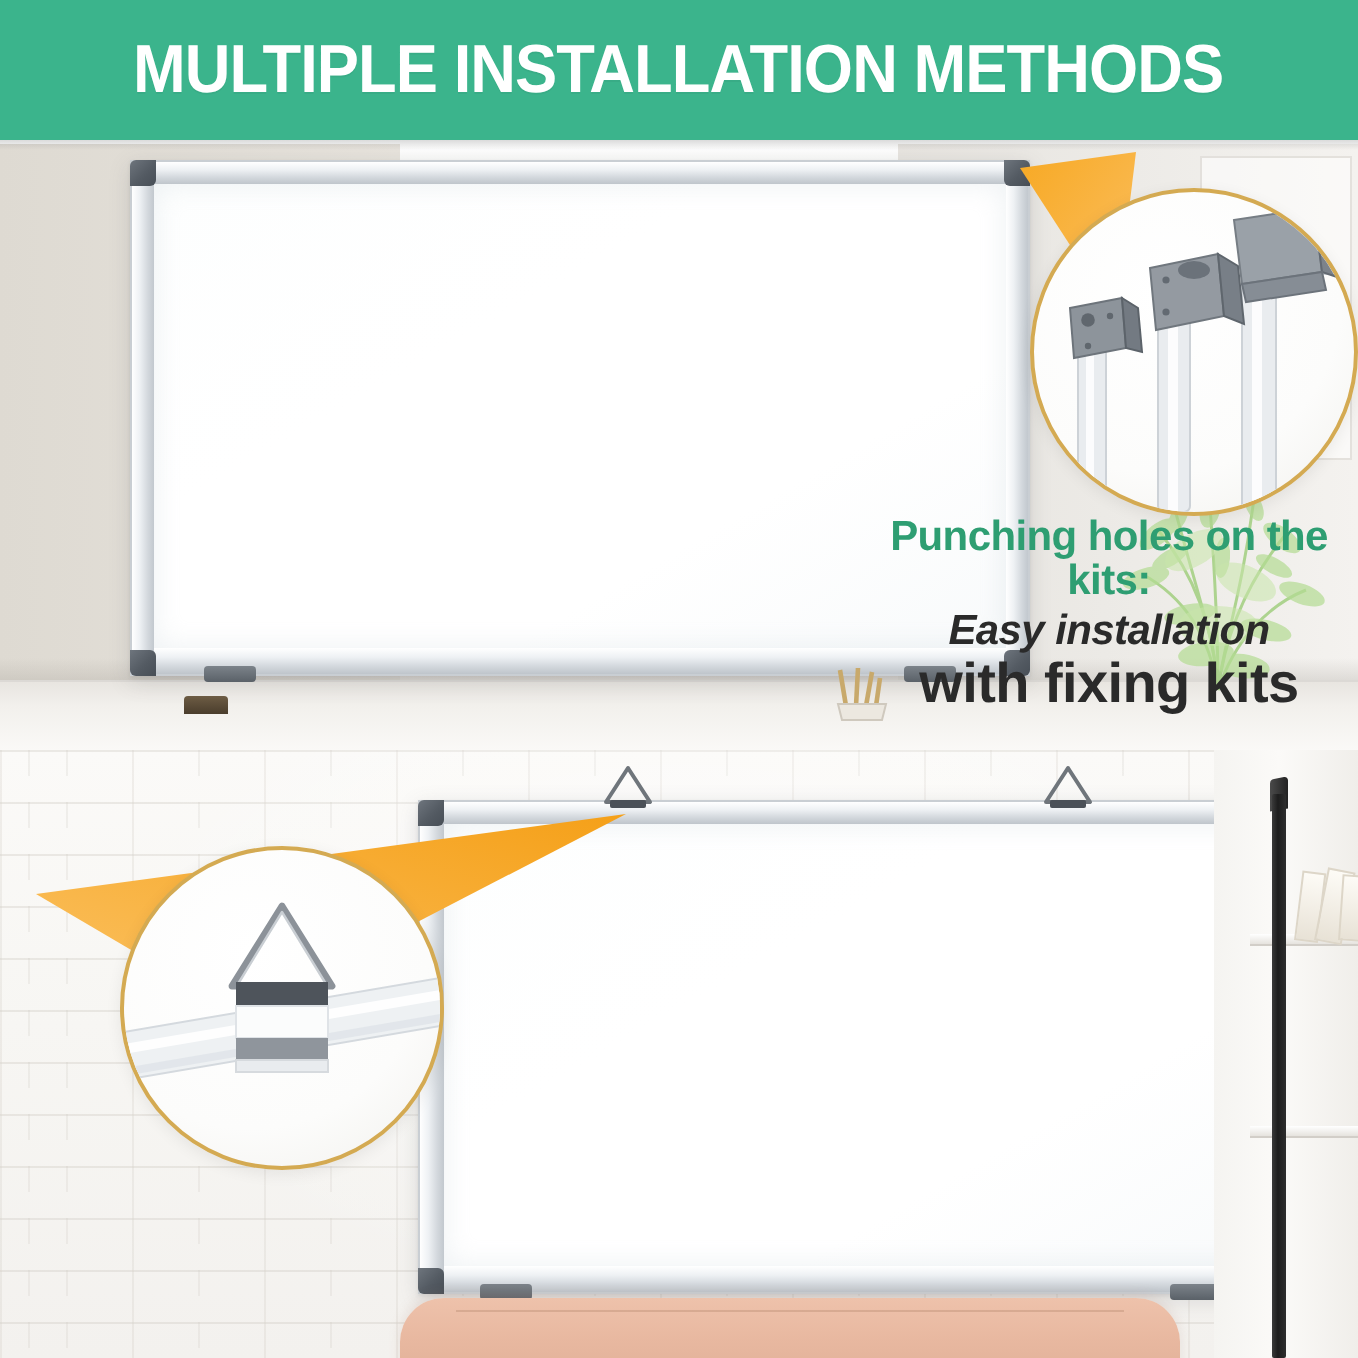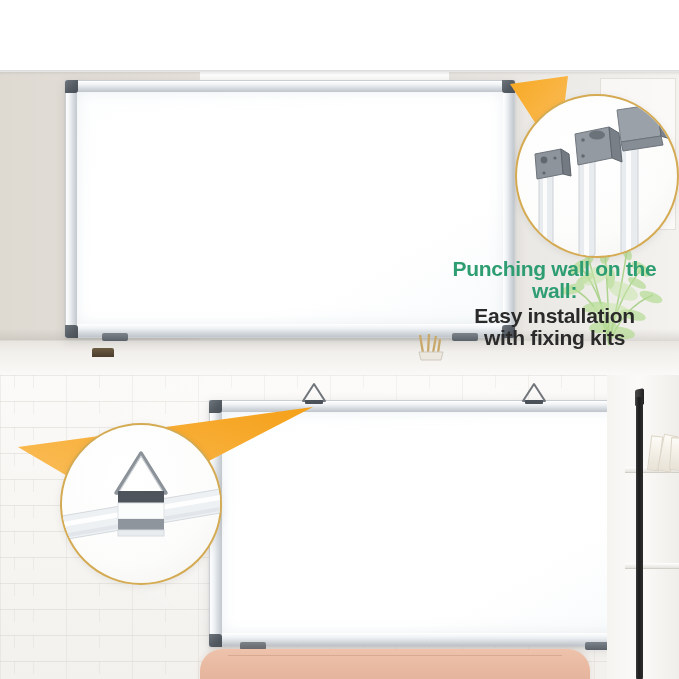--- a/index.html
+++ b/index.html
@@ -274,20 +274,23 @@
     background: rgba(255,255,255,0.55);
     border: 1px solid rgba(210,206,198,0.55);
     z-index: 3;
   }
 </style>
 </head>
 <body>
 
 <div id="stage">
 
+  <div class="banner">
+    <div class="banner-title">MULTIPLE INSTALLATION METHODS</div>
+  </div>
   <div class="banner-shadow"></div>
 
   <div class="panel1">
     <div class="p1-wall-left"></div>
     <div class="p1-wall-right"></div>
 
     <div class="wall-frame-hint" style="left:600px; top:6px; width:74px; height:150px;"></div>
 
     <div class="p1-ledge-shadow"></div>
     <div class="p1-ledge"></div>
@@ -399,23 +402,23 @@
 
         <g>
           <path d="M100 14 L140 8 L144 40 L104 46 Z" fill="#9aa1a8" stroke="#767d84" stroke-width="1"></path>
           <path d="M140 8 L152 15 L156 44 L144 40 Z" fill="#7c838b" stroke="#636a72" stroke-width="1"></path>
           <path d="M104 46 L144 40 L146 49 L106 55 Z" fill="#868d95" stroke="#6c737b" stroke-width="1"></path>
         </g>
       </svg>
     </div>
 
     <div class="text-block" style="left:432px; top:186px; width:245px;">
-      <span class="t-green" style="font-size:21px; letter-spacing:-0.3px;">Punching wall on the wall:</span>
-      <span class="t-black" style="font-size:21px; margin-top:2px; letter-spacing:-0.3px;">Easy installation</span>
-      <span class="t-black" style="font-size:21px; letter-spacing:-0.3px;">with fixing kits</span>
+      <span class="t-green" style="font-size:21px; letter-spacing:-0.3px;">Punching holes on the kits:</span>
+      <span class="t-black" style="font-size:21px; margin-top:2px; letter-spacing:-0.3px;font-style:italic;">Easy installation</span>
+      <span class="t-black" style="font-size:28px; letter-spacing:-0.3px;">with fixing kits</span>
     </div>
   </div>
 
   <div class="panel2">
     <div class="brick-tex"></div>
     <div class="brick-tex2"></div>
     <div class="p2-vignette"></div>
 
     <div class="shelf-unit">
       <div class="shelf-bg"></div>

